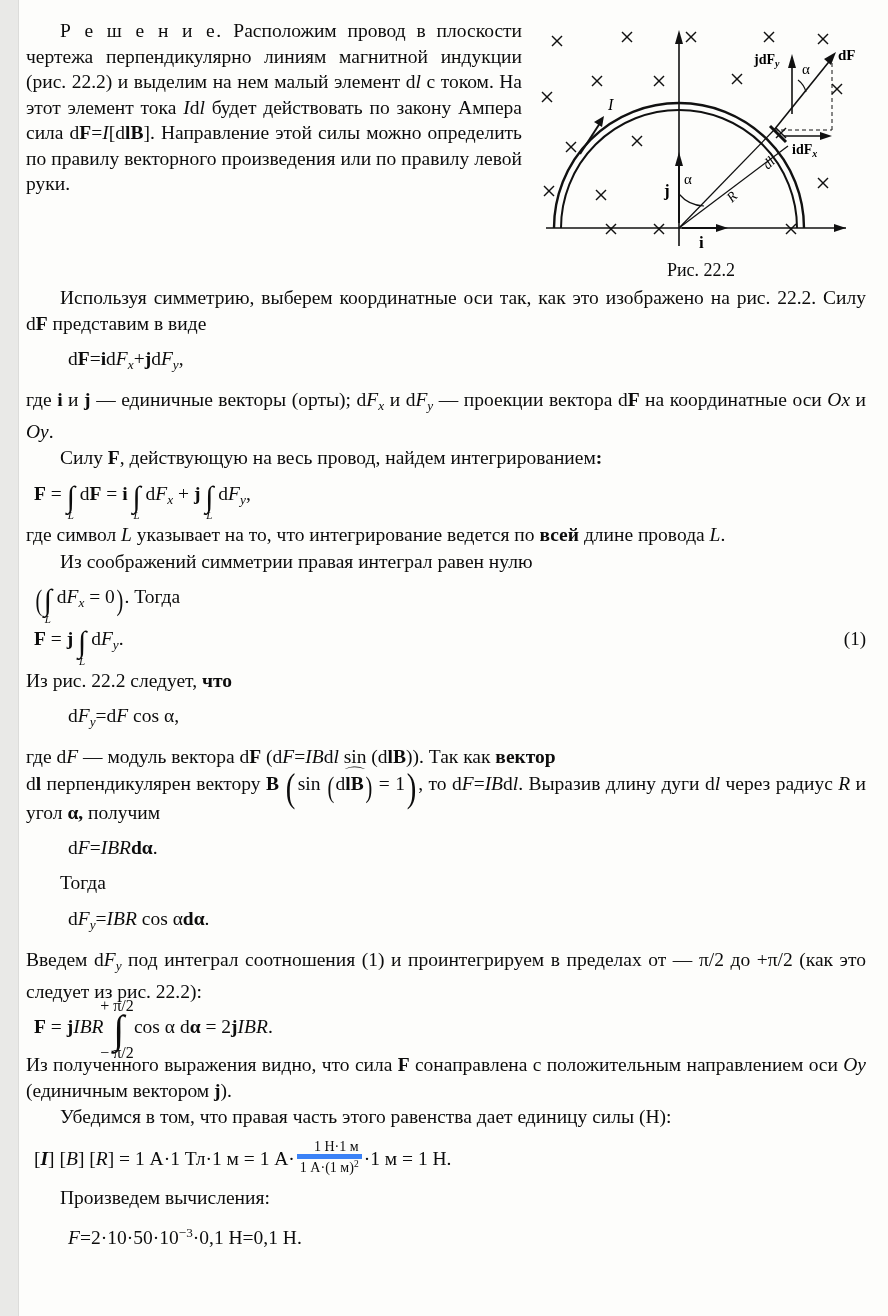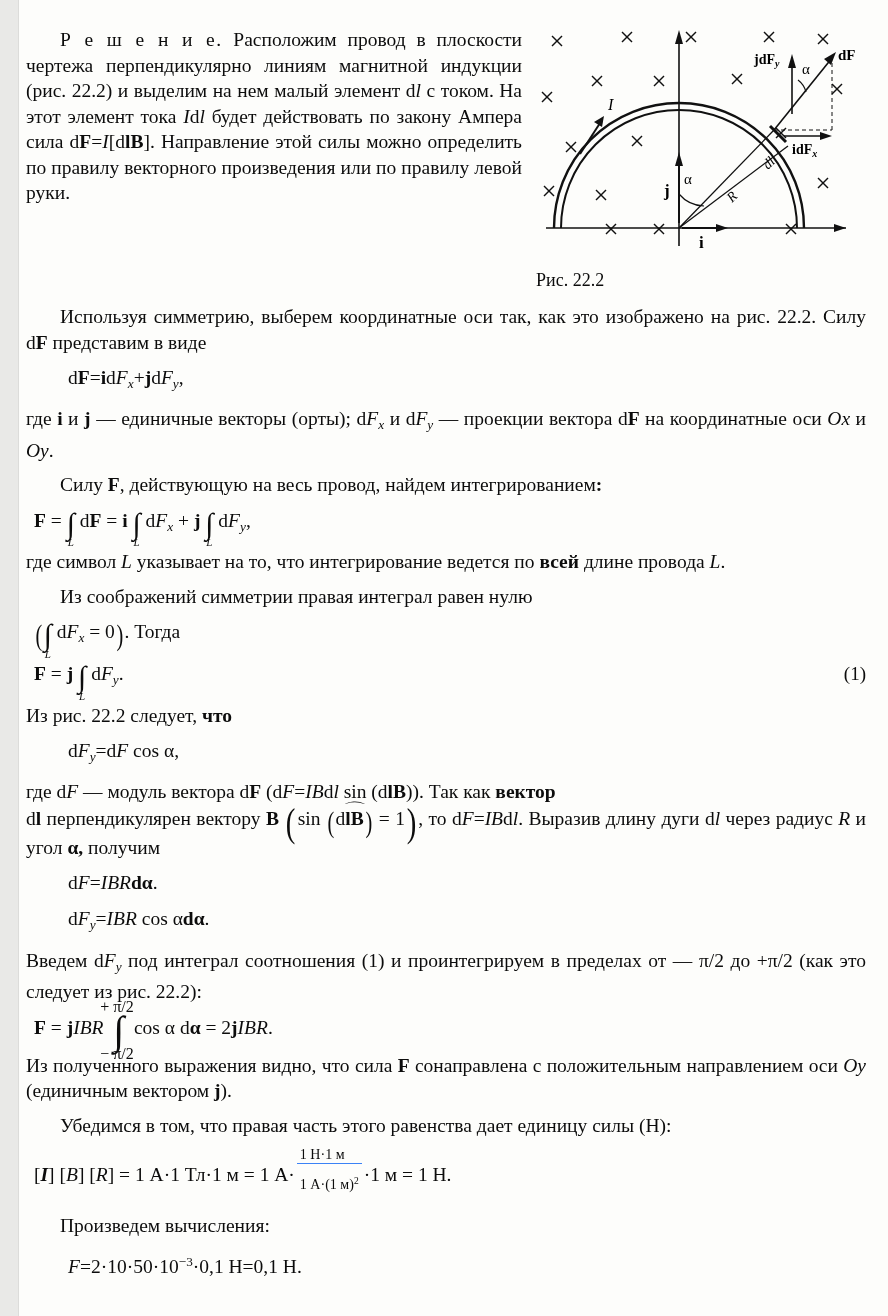--- a/index.html
+++ b/index.html
@@ -32,21 +32,21 @@
     width: 840px;
   }
 
   
   .para {
     font-size: 19.5px;
     line-height: 25.5px;
     text-align: justify;
     margin: 0 0 1px 0;
   }
-  .indent { text-indent: 34px; margin-top: 9px; }
+  .indent { text-indent: 34px; }
   .eq {
     font-size: 19.5px;
     line-height: 27px;
     margin: 9px 0 9px 42px;
   }
   .eq-wide { margin-left: 8px; }
   .spaced { letter-spacing: 1.4px; }
   i, .it { font-style: italic; }
   b, .bf { font-weight: bold; }
   sub {
@@ -58,23 +58,23 @@
     vertical-align: 0.5em;
   }
 
   
   .fig-wrap {
     float: right;
     width: 330px;
     margin: 0 0 4px 14px;
   }
   .fig-caption {
-    text-align: left;
+    text-align: center;
     font-size: 18px;
-    margin-top: 12px;
+    margin-top: 2px;
   }
   .fig-svg { display: block; }
 
   
   .intsym {
     display: inline-block;
     position: relative;
     font-size: 30px;
     line-height: 0.7;
     vertical-align: -7px;
@@ -122,27 +122,27 @@
     vertical-align: -7px;
     transform: scaleX(0.7);
   }
   .eqnum {
     float: right;
     font-size: 19px;
   }
   .frac {
     display: inline-block;
     vertical-align: -0.5em;
-    text-align: left;
+    text-align: right;
     font-size: 0.72em;
     line-height: 1.12;
     margin: 0 2px;
   }
   .frac .num { display: block; padding: 0 3px; }
-  .frac .den { display: block; border-top: 1px solid #3b82f6; padding: 12px 3px; }
+  .frac .den { display: block; border-top: 5px solid #3b82f6; padding: 0 3px; }
   .hat-b {
     display: inline-block;
     position: relative;
   }
   .hat-b::before {
     content: "⌒";
     position: absolute;
     top: -0.62em;
     left: 50%;
     transform: translateX(-50%) scaleX(1.5);
@@ -318,20 +318,21 @@
     </p>
 
     <p class="para">
       d<b>l</b> перпендикулярен вектору <b>B</b> <span class="paren-big">(</span>sin <span class="paren-med">(</span>d<span class="hat-b"><b>l</b><b>B</b></span><span class="paren-med">)</span> = 1<span class="paren-big">)</span>, то d<i>F</i>=<i>IB</i>d<i>l</i>. Выразив длину дуги d<i>l</i> через радиус <i>R</i> и угол <b>α,</b> получим
     </p>
 
     <div class="eq">
       d<i>F</i>=<i>IBR</i><b>d</b><b>α</b>.
     </div>
 
+    <p class="para indent">Тогда</p>
 
     <div class="eq">
       d<i>F<sub>y</sub></i>=<i>IBR</i> cos α<b>d</b><b>α</b>.
     </div>
 
     <p class="para">
       Введем d<i>F<sub>y</sub></i> под интеграл соотношения (1) и проинтегрируем в пределах от — π/2 до +π/2 (как это следует из рис. 22.2):
     </p>
 
     <div class="eq eq-wide">

